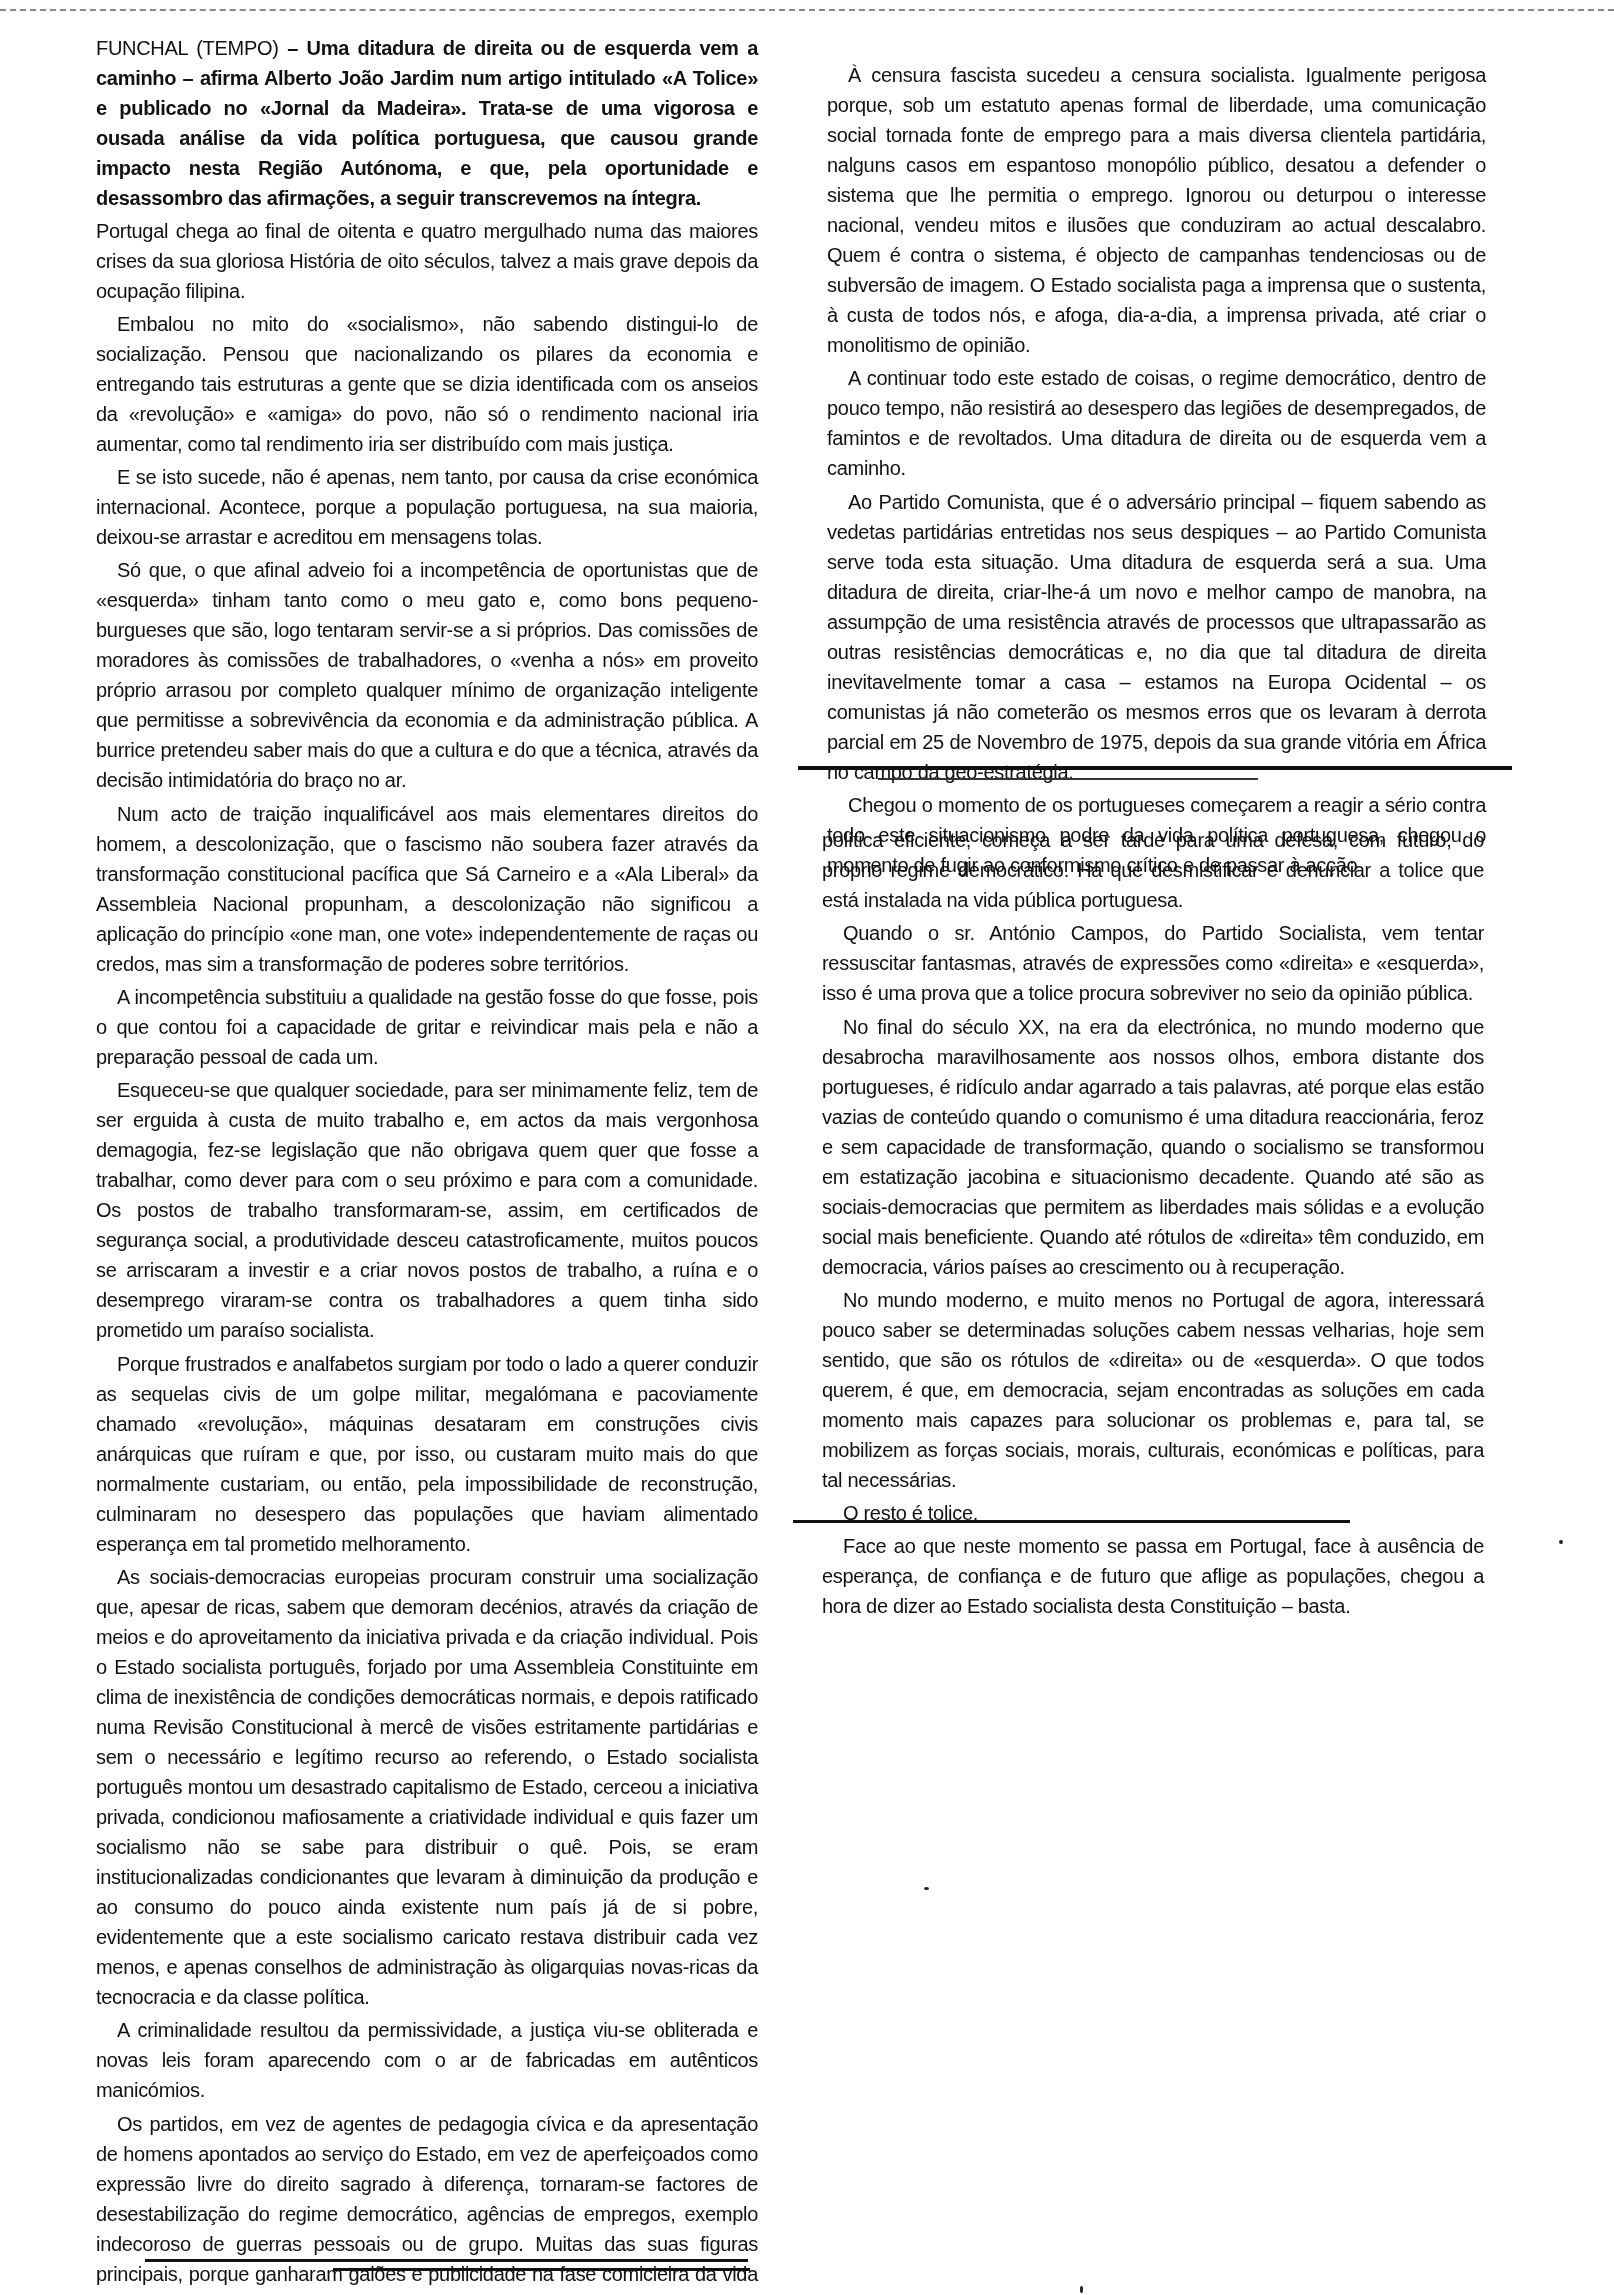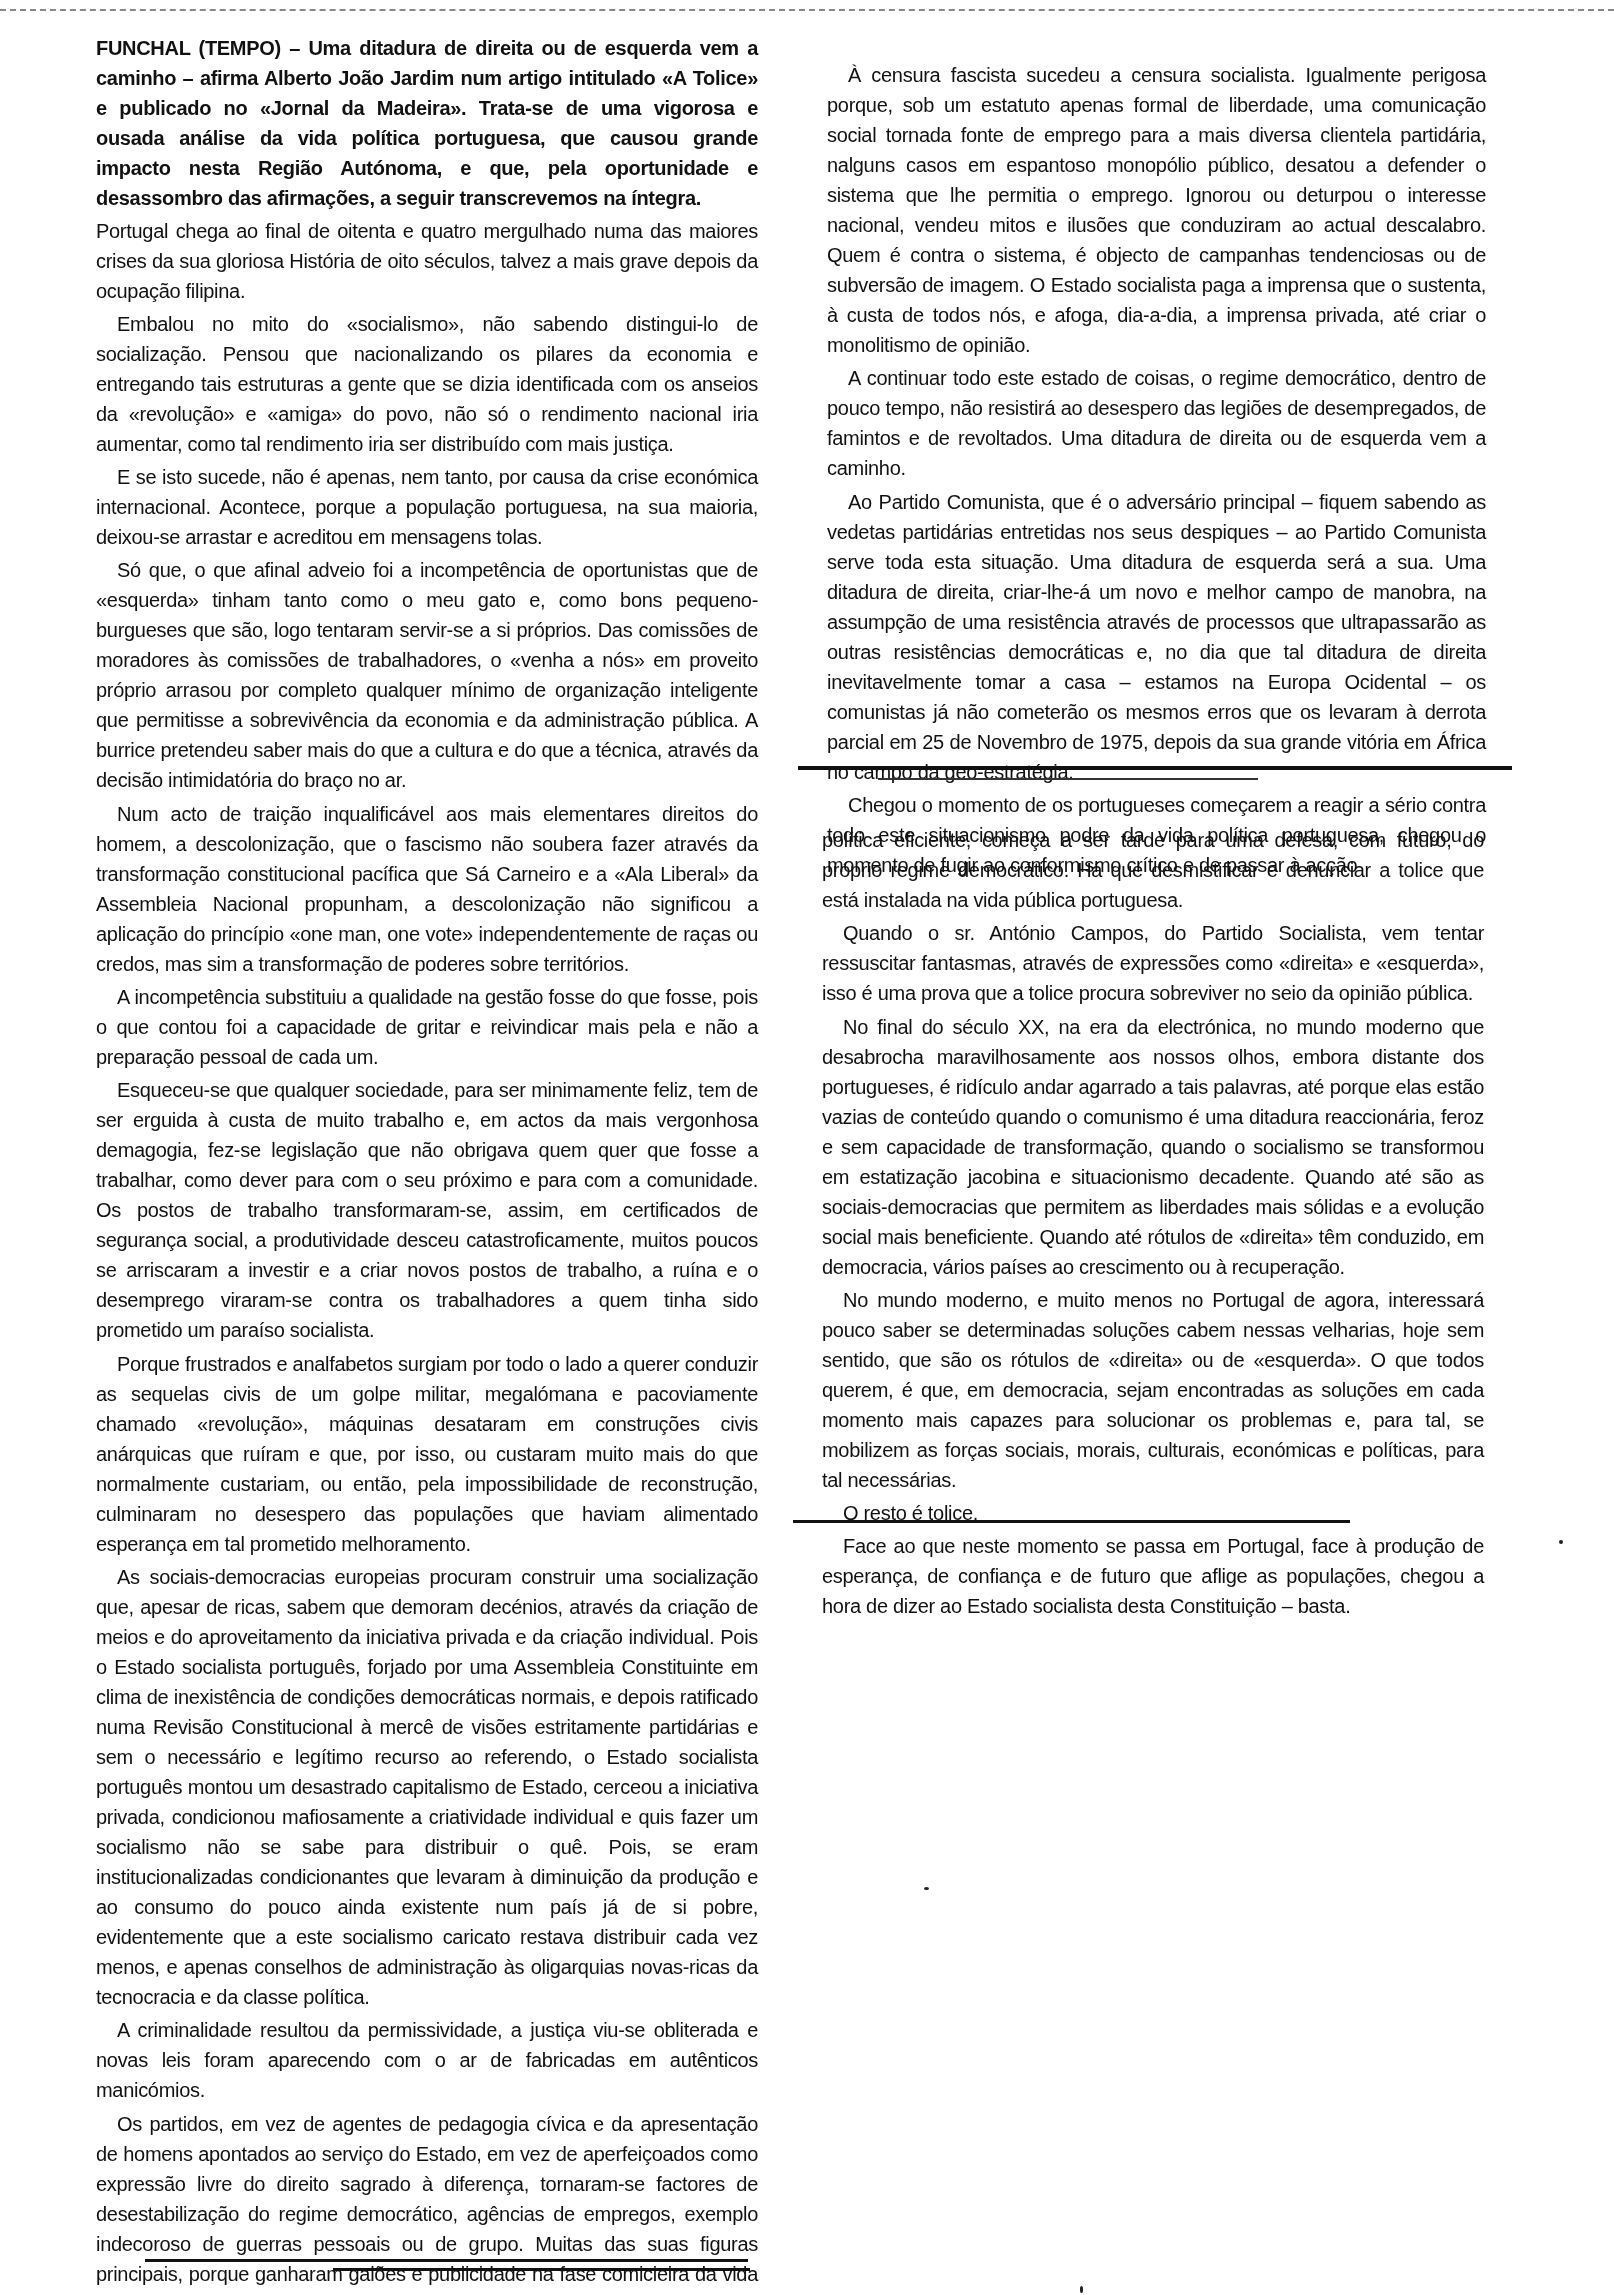--- a/index.html
+++ b/index.html
@@ -48,21 +48,21 @@
     .column p {
       margin: 0 0 3.3px 0;
       text-indent: 21px;
     }
     .column p.no-indent { text-indent: 0; }
     .lead {
       font-weight: bold;
       margin: 0 0 2.6px 0 !important;
       text-indent: 0 !important;
     }
-    .lead .dateline { font-weight: bold; }
+    .lead .dateline { font-weight: normal; }
     .rule {
       position: absolute;
       background: #111;
     }
     .rule-right-mid {
       left: 798px; top: 766px; width: 714px; height: 3.9px;
     }
     .rule-right-mid-sub {
       left: 878px; top: 778px; width: 380px; height: 2px; background:#333;
     }
@@ -110,21 +110,21 @@
 
 <div class="rule rule-right-mid"></div>
 <div class="rule rule-right-mid-sub"></div>
 
 <div class="column col-right-bottom">
   <p class="no-indent">política eficiente, começa a ser tarde para uma defesa, com futuro, do próprio regime democrático. Há que desmistificar e denunciar a tolice que está instalada na vida pública portuguesa.</p>
   <p>Quando o sr. António Campos, do Partido Socialista, vem tentar ressuscitar fantasmas, através de expressões como «direita» e «esquerda», isso é uma prova que a tolice procura sobreviver no seio da opinião pública.</p>
   <p>No final do século XX, na era da electrónica, no mundo moderno que desabrocha maravilhosamente aos nossos olhos, embora distante dos portugueses, é ridículo andar agarrado a tais palavras, até porque elas estão vazias de conteúdo quando o comunismo é uma ditadura reaccionária, feroz e sem capacidade de transformação, quando o socialismo se transformou em estatização jacobina e situacionismo decadente. Quando até são as sociais-democracias que permitem as liberdades mais sólidas e a evolução social mais beneficiente. Quando até rótulos de «direita» têm conduzido, em democracia, vários países ao crescimento ou à recuperação.</p>
   <p>No mundo moderno, e muito menos no Portugal de agora, interessará pouco saber se determinadas soluções cabem nessas velharias, hoje sem sentido, que são os rótulos de «direita» ou de «esquerda». O que todos querem, é que, em democracia, sejam encontradas as soluções em cada momento mais capazes para solucionar os problemas e, para tal, se mobilizem as forças sociais, morais, culturais, económicas e políticas, para tal necessárias.</p>
   <p>O resto é tolice.</p>
-  <p>Face ao que neste momento se passa em Portugal, face à produção de esperança, de confiança e de futuro que aflige as populações, chegou a hora de dizer ao Estado socialista desta Constituição – basta.</p>
+  <p>Face ao que neste momento se passa em Portugal, face à ausência de esperança, de confiança e de futuro que aflige as populações, chegou a hora de dizer ao Estado socialista desta Constituição – basta.</p>
 </div>
 
 <div class="rule rule-right-bottom"></div>
 <div class="rule rule-left-bottom-1"></div>
 <div class="rule rule-left-bottom-2"></div>
 
 <div class="speck" style="left:1559px;top:1540px;width:3.9px;height:3.9px;"></div>
 <div class="speck" style="left:924px;top:1887px;width:5.2px;height:3.3px;"></div>
 <div class="speck" style="left:1080px;top:2286px;width:2.6px;height:6.6px;"></div>
 

